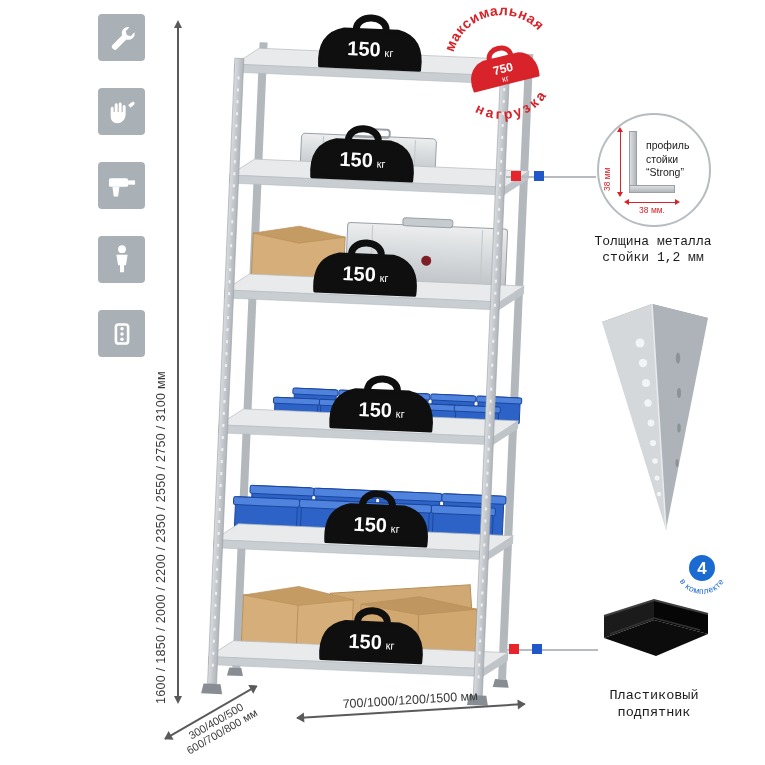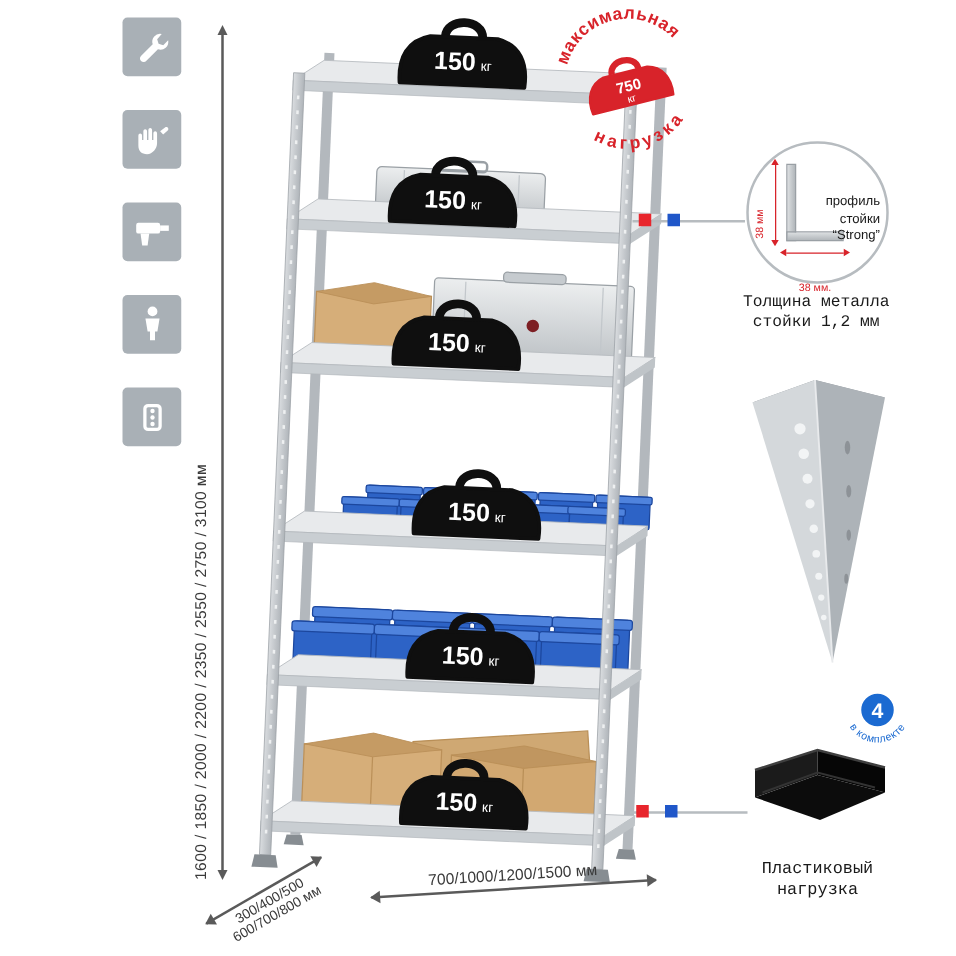--- a/index.html
+++ b/index.html
@@ -49,23 +49,23 @@
     border-left:3px solid transparent;border-right:3px solid transparent;border-bottom:5px solid #d8232a;}
   .vdim::after{content:"";position:absolute;bottom:-5px;left:-2.6px;
     border-left:3px solid transparent;border-right:3px solid transparent;border-top:5px solid #d8232a;}
   .vdim-label{position:absolute;left:3px;top:18px;height:58px;writing-mode:vertical-rl;
               transform:rotate(180deg);font-size:8.5px;color:#d8232a;display:flex;align-items:center;white-space:nowrap;}
   .hdim{position:absolute;left:30px;top:87px;width:46px;height:1px;background:#d8232a;}
   .hdim::before{content:"";position:absolute;left:-5px;top:-2.6px;
     border-top:3px solid transparent;border-bottom:3px solid transparent;border-right:5px solid #d8232a;}
   .hdim::after{content:"";position:absolute;right:-5px;top:-2.6px;
     border-top:3px solid transparent;border-bottom:3px solid transparent;border-left:5px solid #d8232a;}
-  .hdim-label{position:absolute;left:28px;top:90px;width:50px;text-align:center;font-size:8.5px;color:#d8232a;margin-top:20px;}
-  .profile-text{position:absolute;left:47px;top:40px;width:58px;font-size:10.5px;line-height:1.3;
-                color:#1a1a1a;white-space:pre-line;text-align:right;}
+  .hdim-label{position:absolute;left:28px;top:90px;width:50px;text-align:center;font-size:8.5px;color:#d8232a;}
+  .profile-text{position:absolute;left:47px;top:24px;width:58px;font-size:10.5px;line-height:1.3;
+                color:#1a1a1a;white-space:pre-line;}
   .caption{position:absolute;text-align:center;font-size:13px;line-height:1.25;color:#1a1a1a;white-space:pre-line;font-family:Liberation Mono, monospace;}
   .preline{white-space:pre-line;}
   svg{overflow:visible;display:block;}
 </style>
 </head>
 <body>
 
 <div class="stage">
 
   <div class="tile" style="top:14px">
@@ -366,21 +366,21 @@
     <defs>
         <path id="arc-kit" d="M 12,24 A 26,26 0 0 0 64,24"></path>
       </defs>
     <text font-size="8.5" fill="#1b6ad1" letter-spacing="0.5" text-anchor="middle">
       <textPath href="#arc-kit" startOffset="50%">в комплекте</textPath>
     </text>
     <circle cx="38" cy="24" r="14" fill="#1b6ad1" stroke="#fff" stroke-width="2"></circle>
     <text x="38" y="30" text-anchor="middle" fill="#fff" font-size="17" font-weight="bold">4</text>
   </svg>
   <div class="caption" style="left:584px;top:688px;width:140px;font-size:13.5px">Пластиковый
-нагрузка</div>
+подпятник</div>
 
   <div class="width-dim">
     <div class="dim-label">700/1000/1200/1500 мм</div>
     <div class="arrow-h"></div>
   </div>
   <div class="depth-dim">
     <div class="arrow-h"></div>
     <div class="dim-label preline">300/400/500
 600/700/800 мм</div>
   </div>

